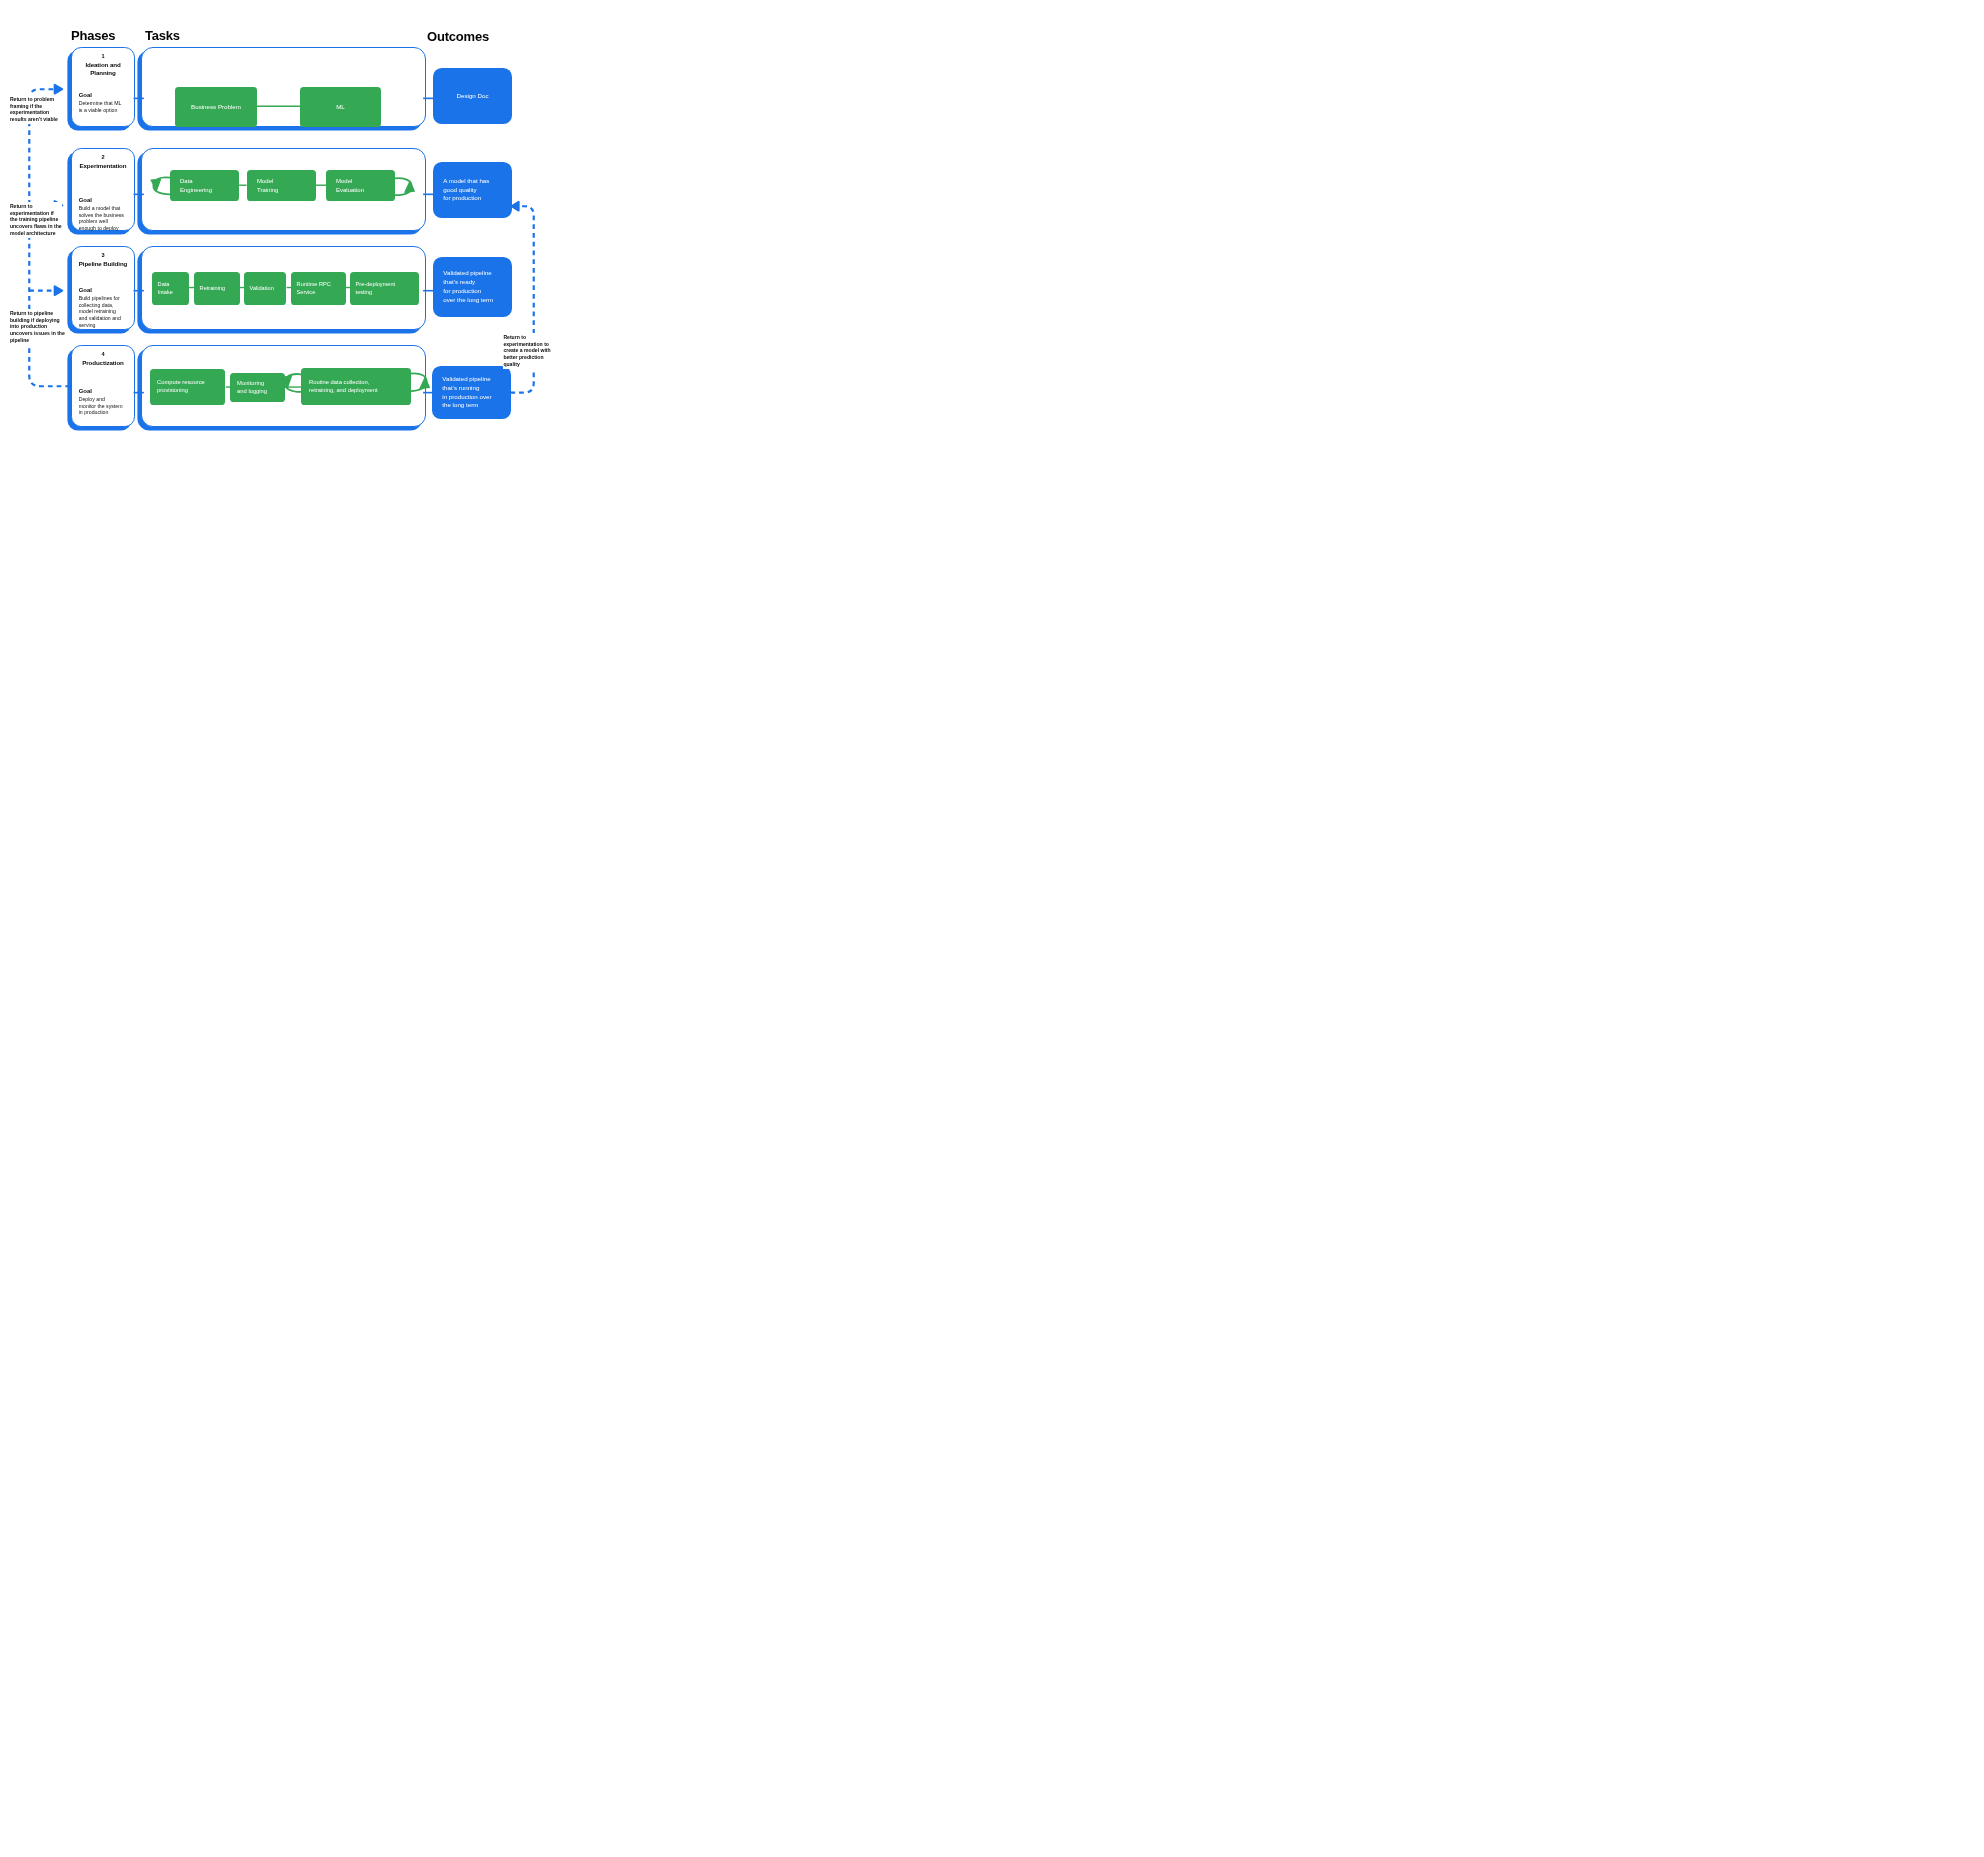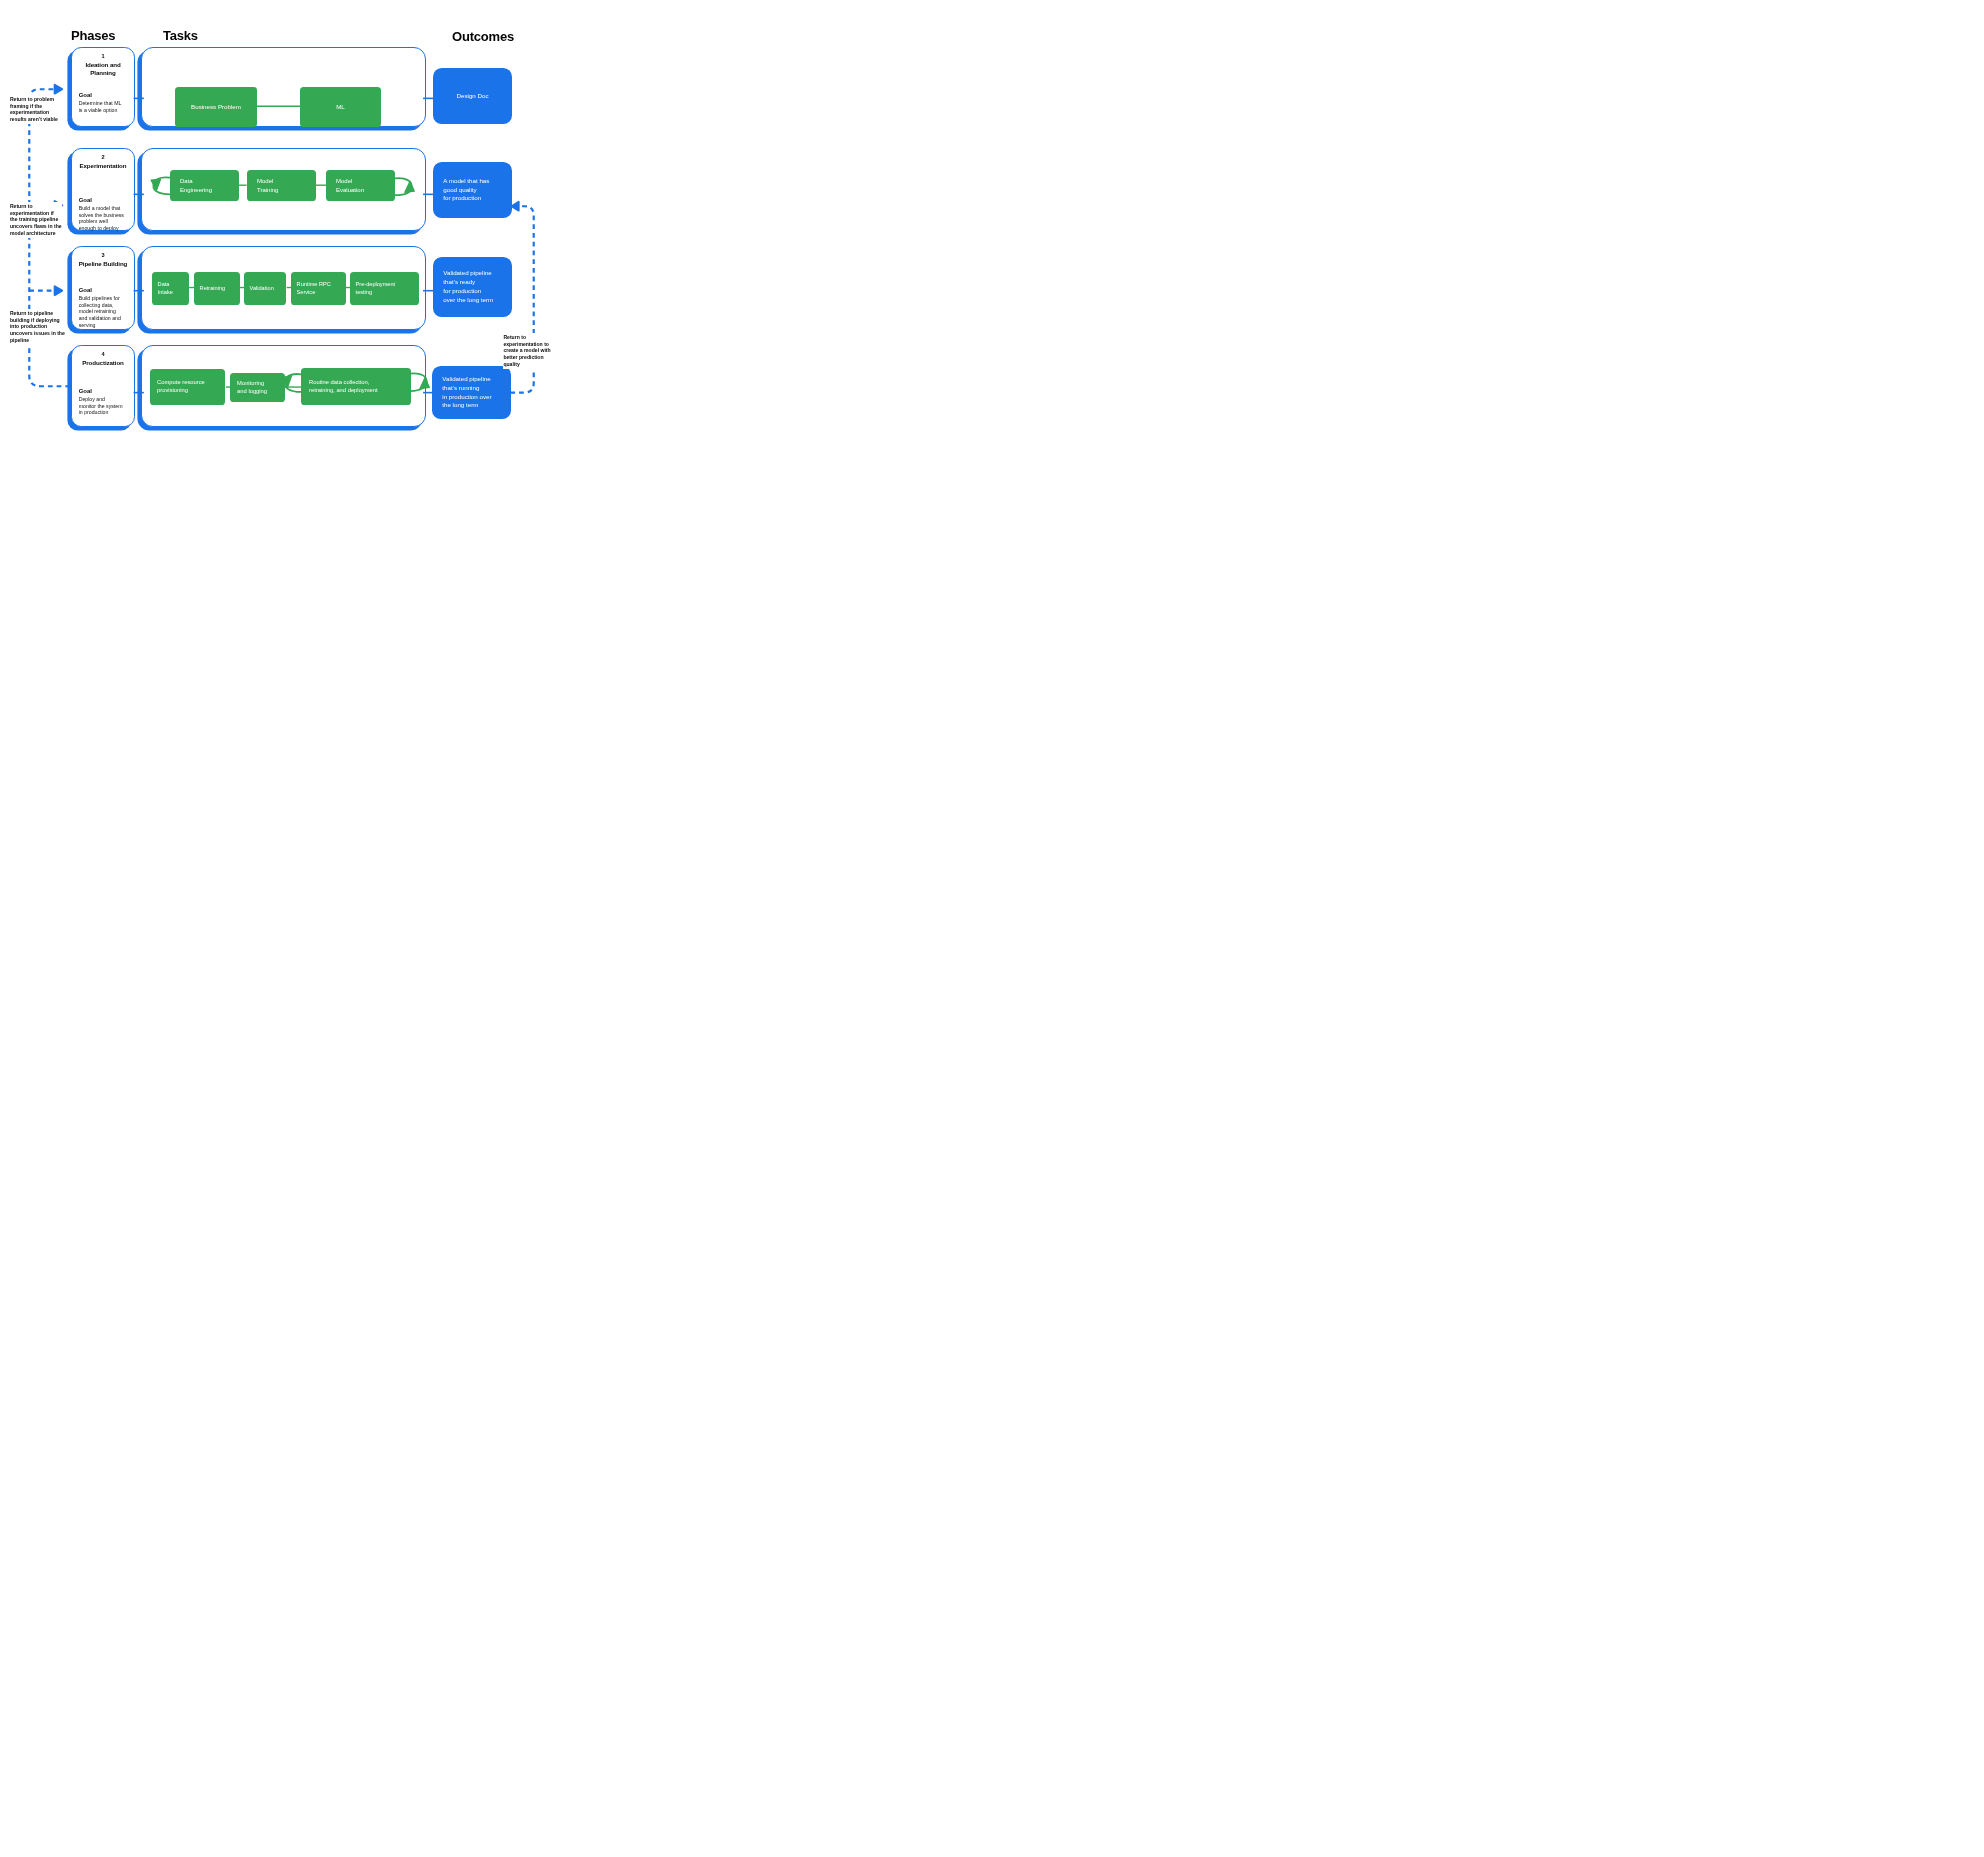--- a/index.html
+++ b/index.html
@@ -2,22 +2,22 @@
 <html style="font-size:6.4px"><head>
 <meta charset="utf-8">
 <style>
   html,body{margin:0;padding:0;background:#ffffff;}
   .stage{
     position:relative;width:563px;height:464px;background:#fff;
     font-family:"Liberation Sans",sans-serif;color:#111;overflow:hidden;padding-left:32px;
   }
   .hdr{position:absolute;font-size:13px;font-weight:bold;color:#050505;letter-spacing:-0.2px;}
   #hdr-phases{left:71px;top:28px;}
-  #hdr-tasks{left:145px;top:28px;margin-left:18px;}
-  #hdr-outcomes{left:452px;top:29px;}
+  #hdr-tasks{left:145px;top:28px;}
+  #hdr-outcomes{left:427px;top:29px;}
 
   .card{
     position:absolute;left:71px;width:64px;background:#fff;
     border:1.6px solid #1a73e8;border-radius:10.3px;
     box-shadow:-3.6px 3.6px 0 0 #1a73e8;box-sizing:border-box;z-index:2;
   }
   #card-1{top:47px;height:80px;}
   #card-2{top:148px;height:83px;}
   #card-3{top:246px;height:84px;}
   #card-4{top:345px;height:82px;}

